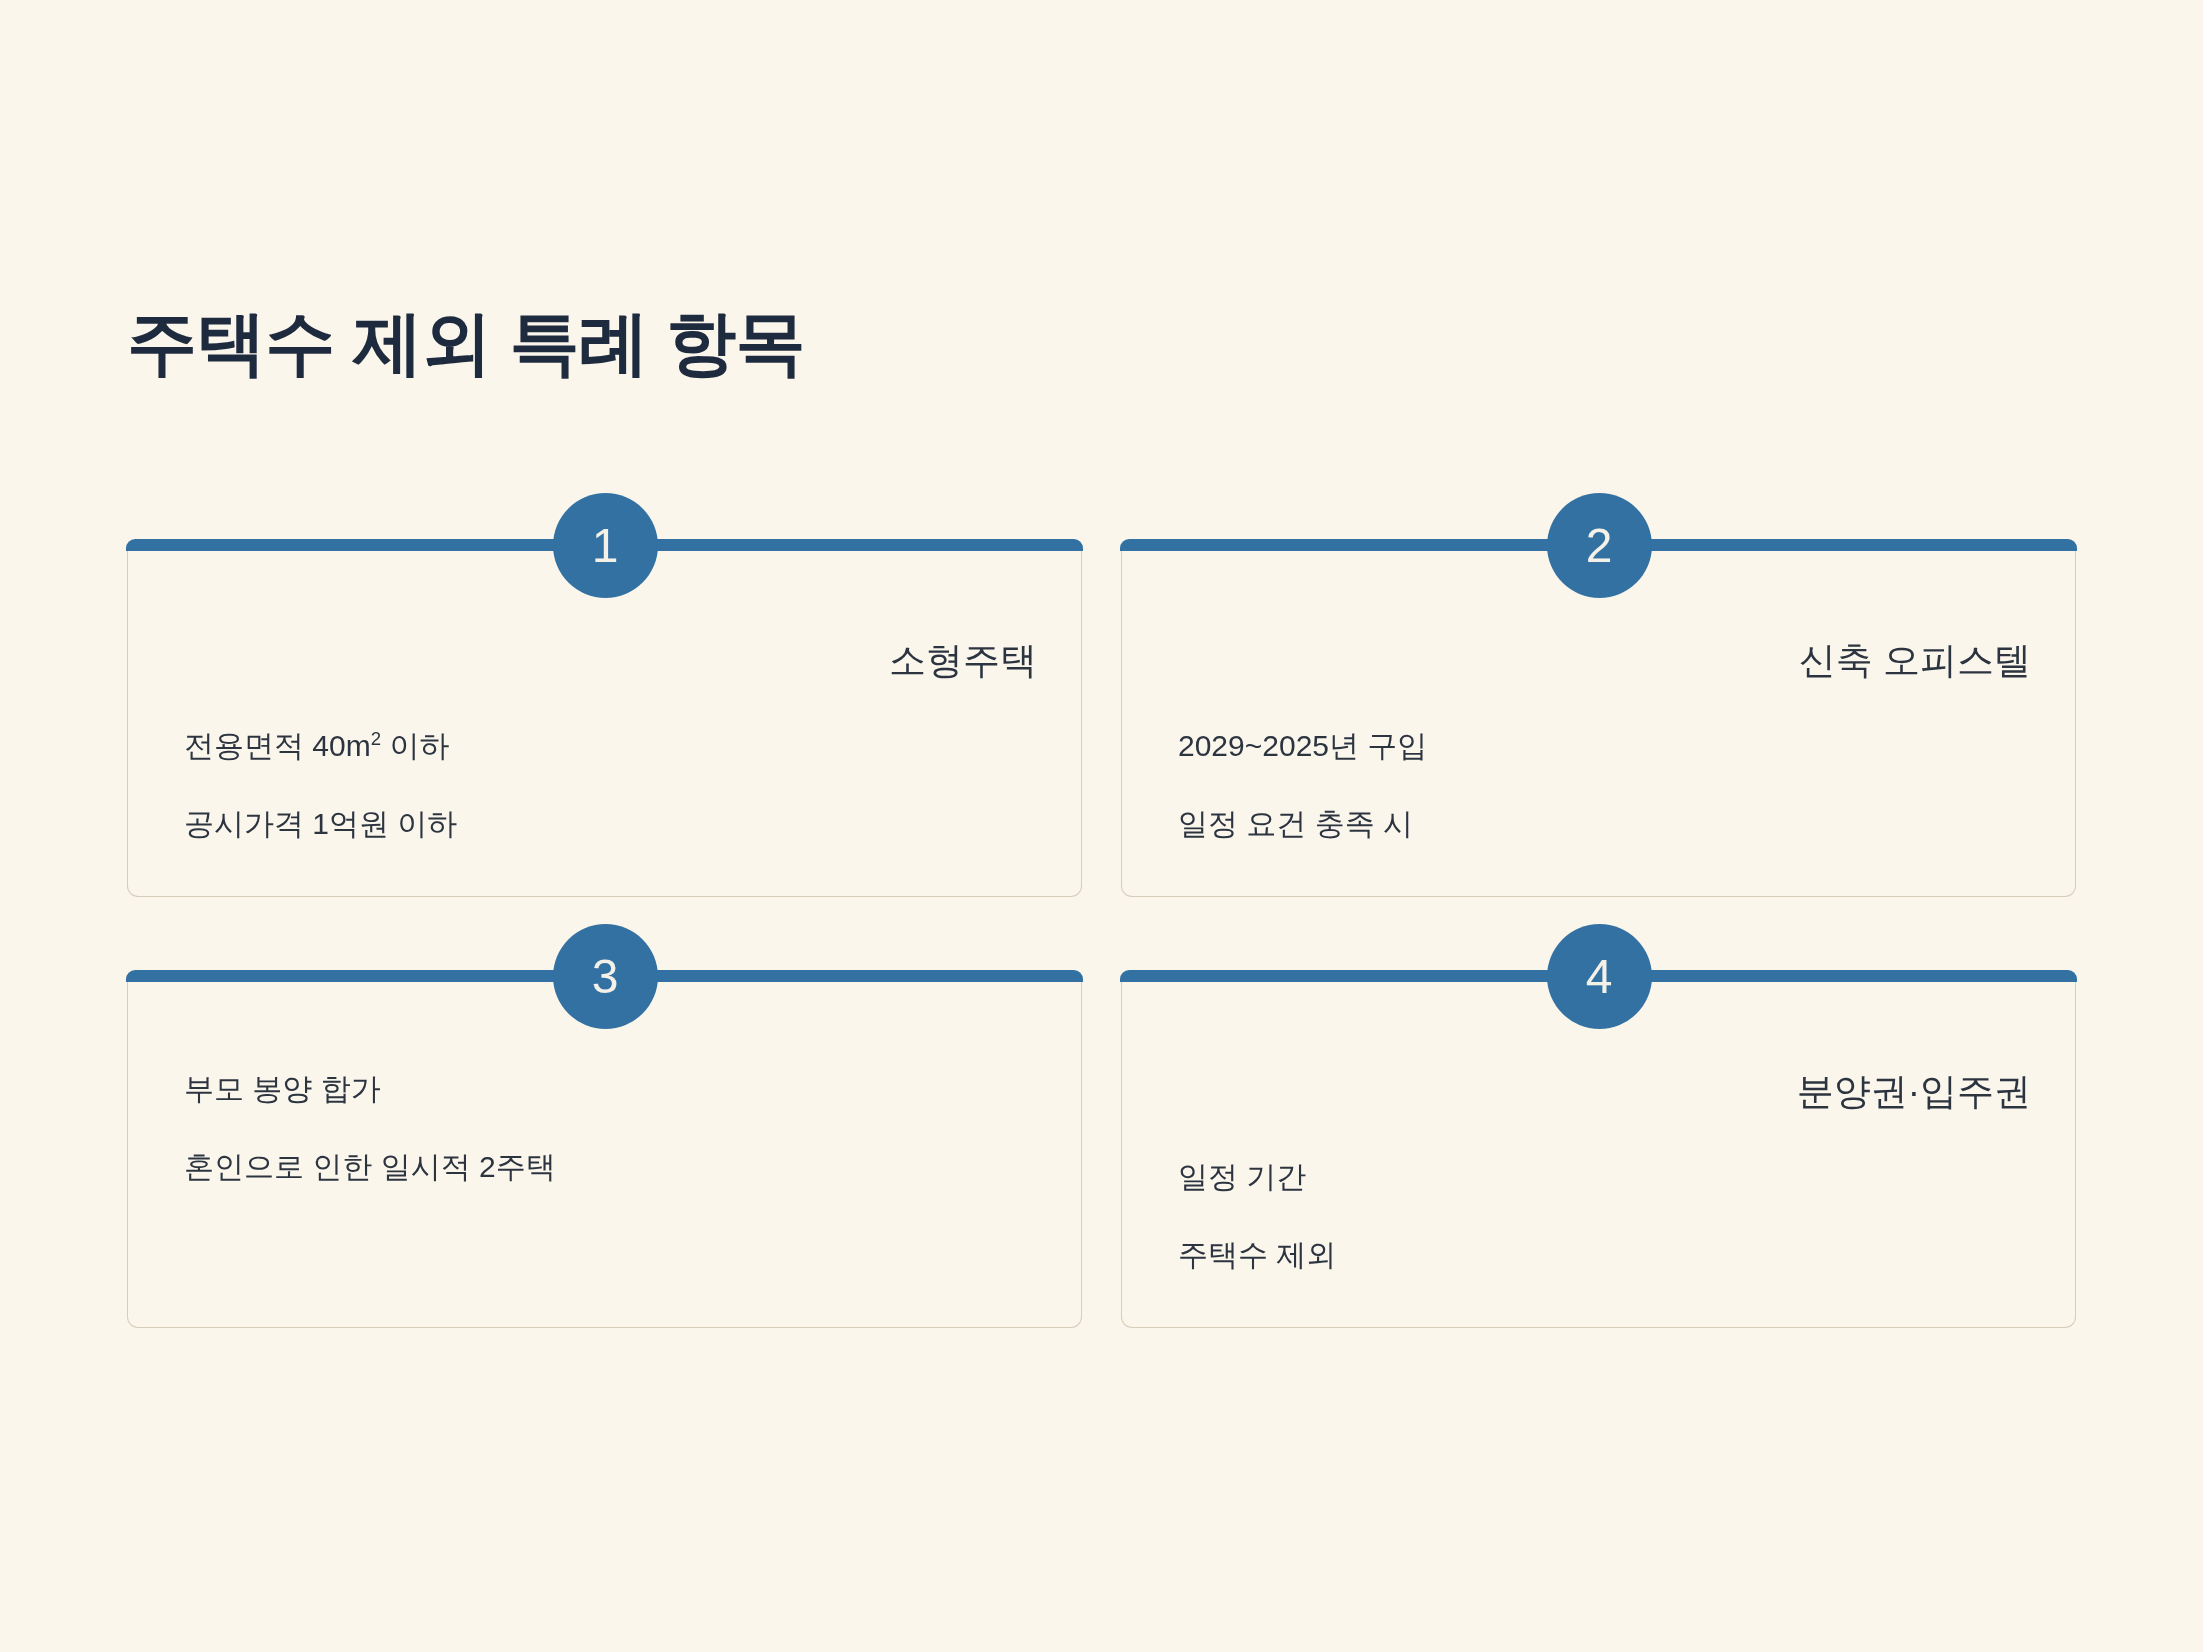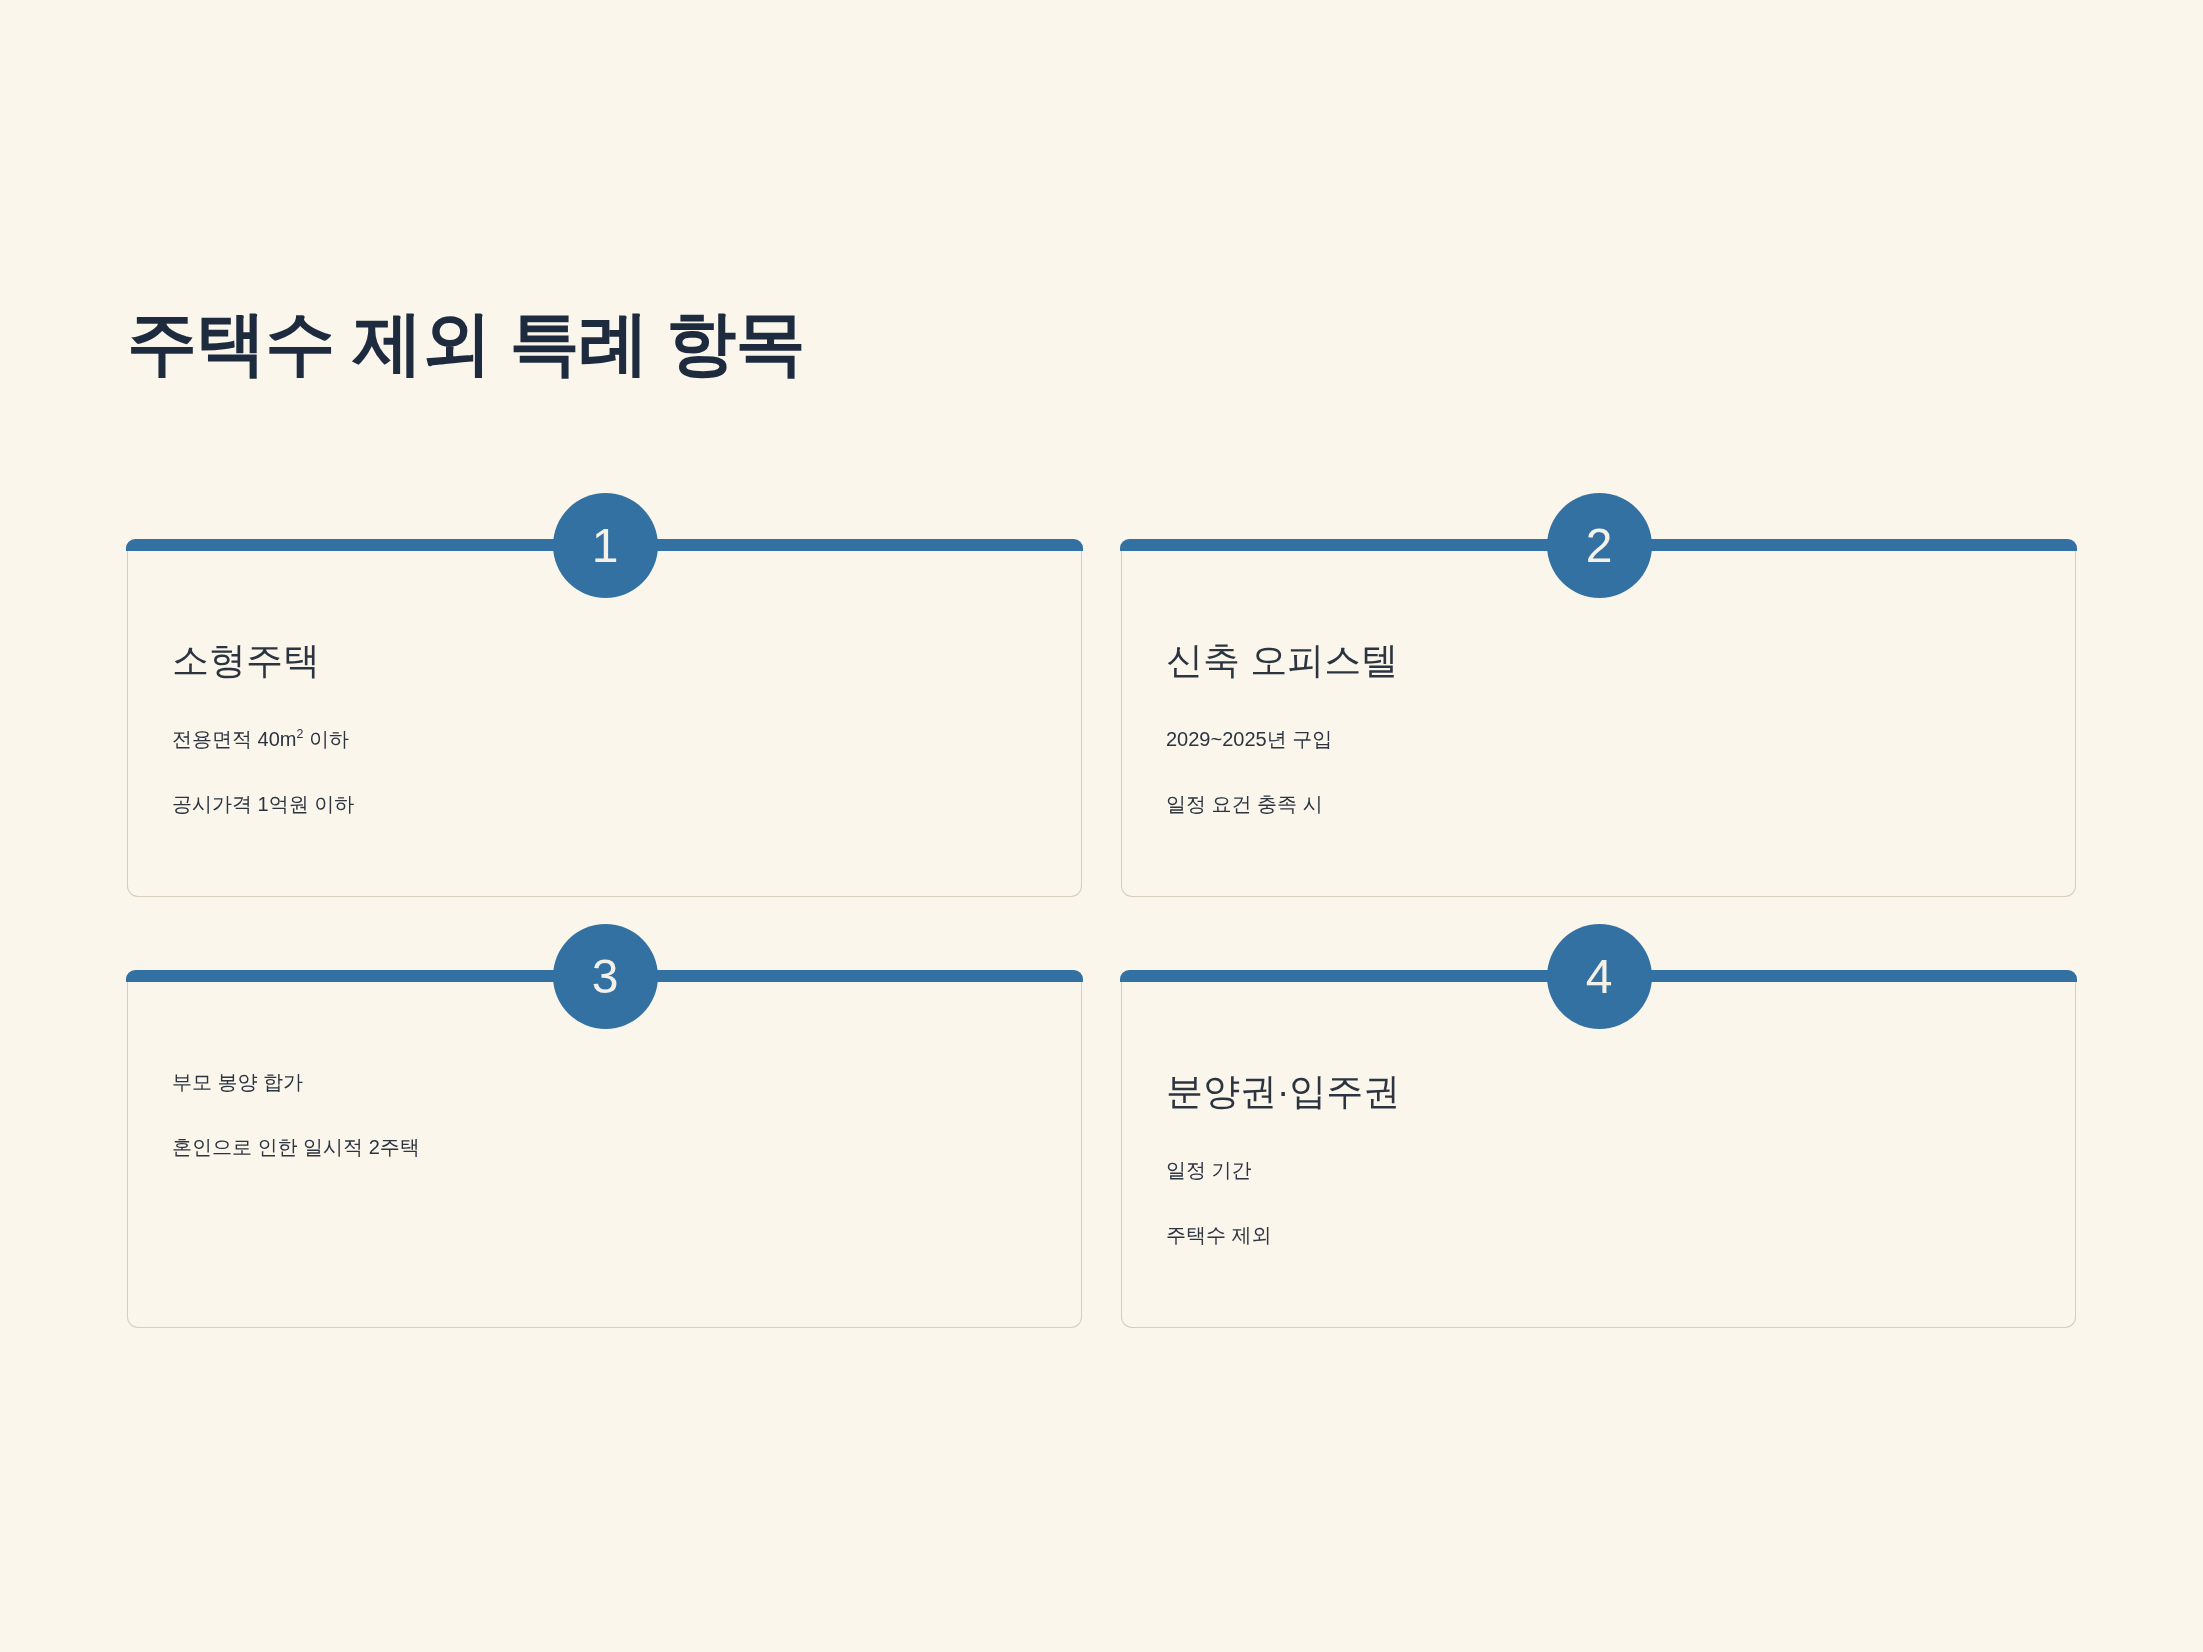--- a/index.html
+++ b/index.html
@@ -95,28 +95,29 @@
     top: 87px;
   }
 
   .card-heading {
     font-size: 37px;
     font-weight: 400;
     color: #2c3440;
     line-height: 1.25;
     margin: 0 0 42px 0;
     white-space: nowrap;
+    text-align: right;
   }
 
   .card-line {
-    font-size: 20px;
+    font-size: 30px;
     font-weight: 400;
     color: #2c3440;
     line-height: 1.3;
-    margin: 0 0 39px 0;
+    margin: 0 0 39px 12px;
     white-space: nowrap;
   }
   .card-line:last-child { margin-bottom: 0; }
 
   .sup {
     font-size: 0.62em;
     vertical-align: super;
     line-height: 0;
   }
 </style>

